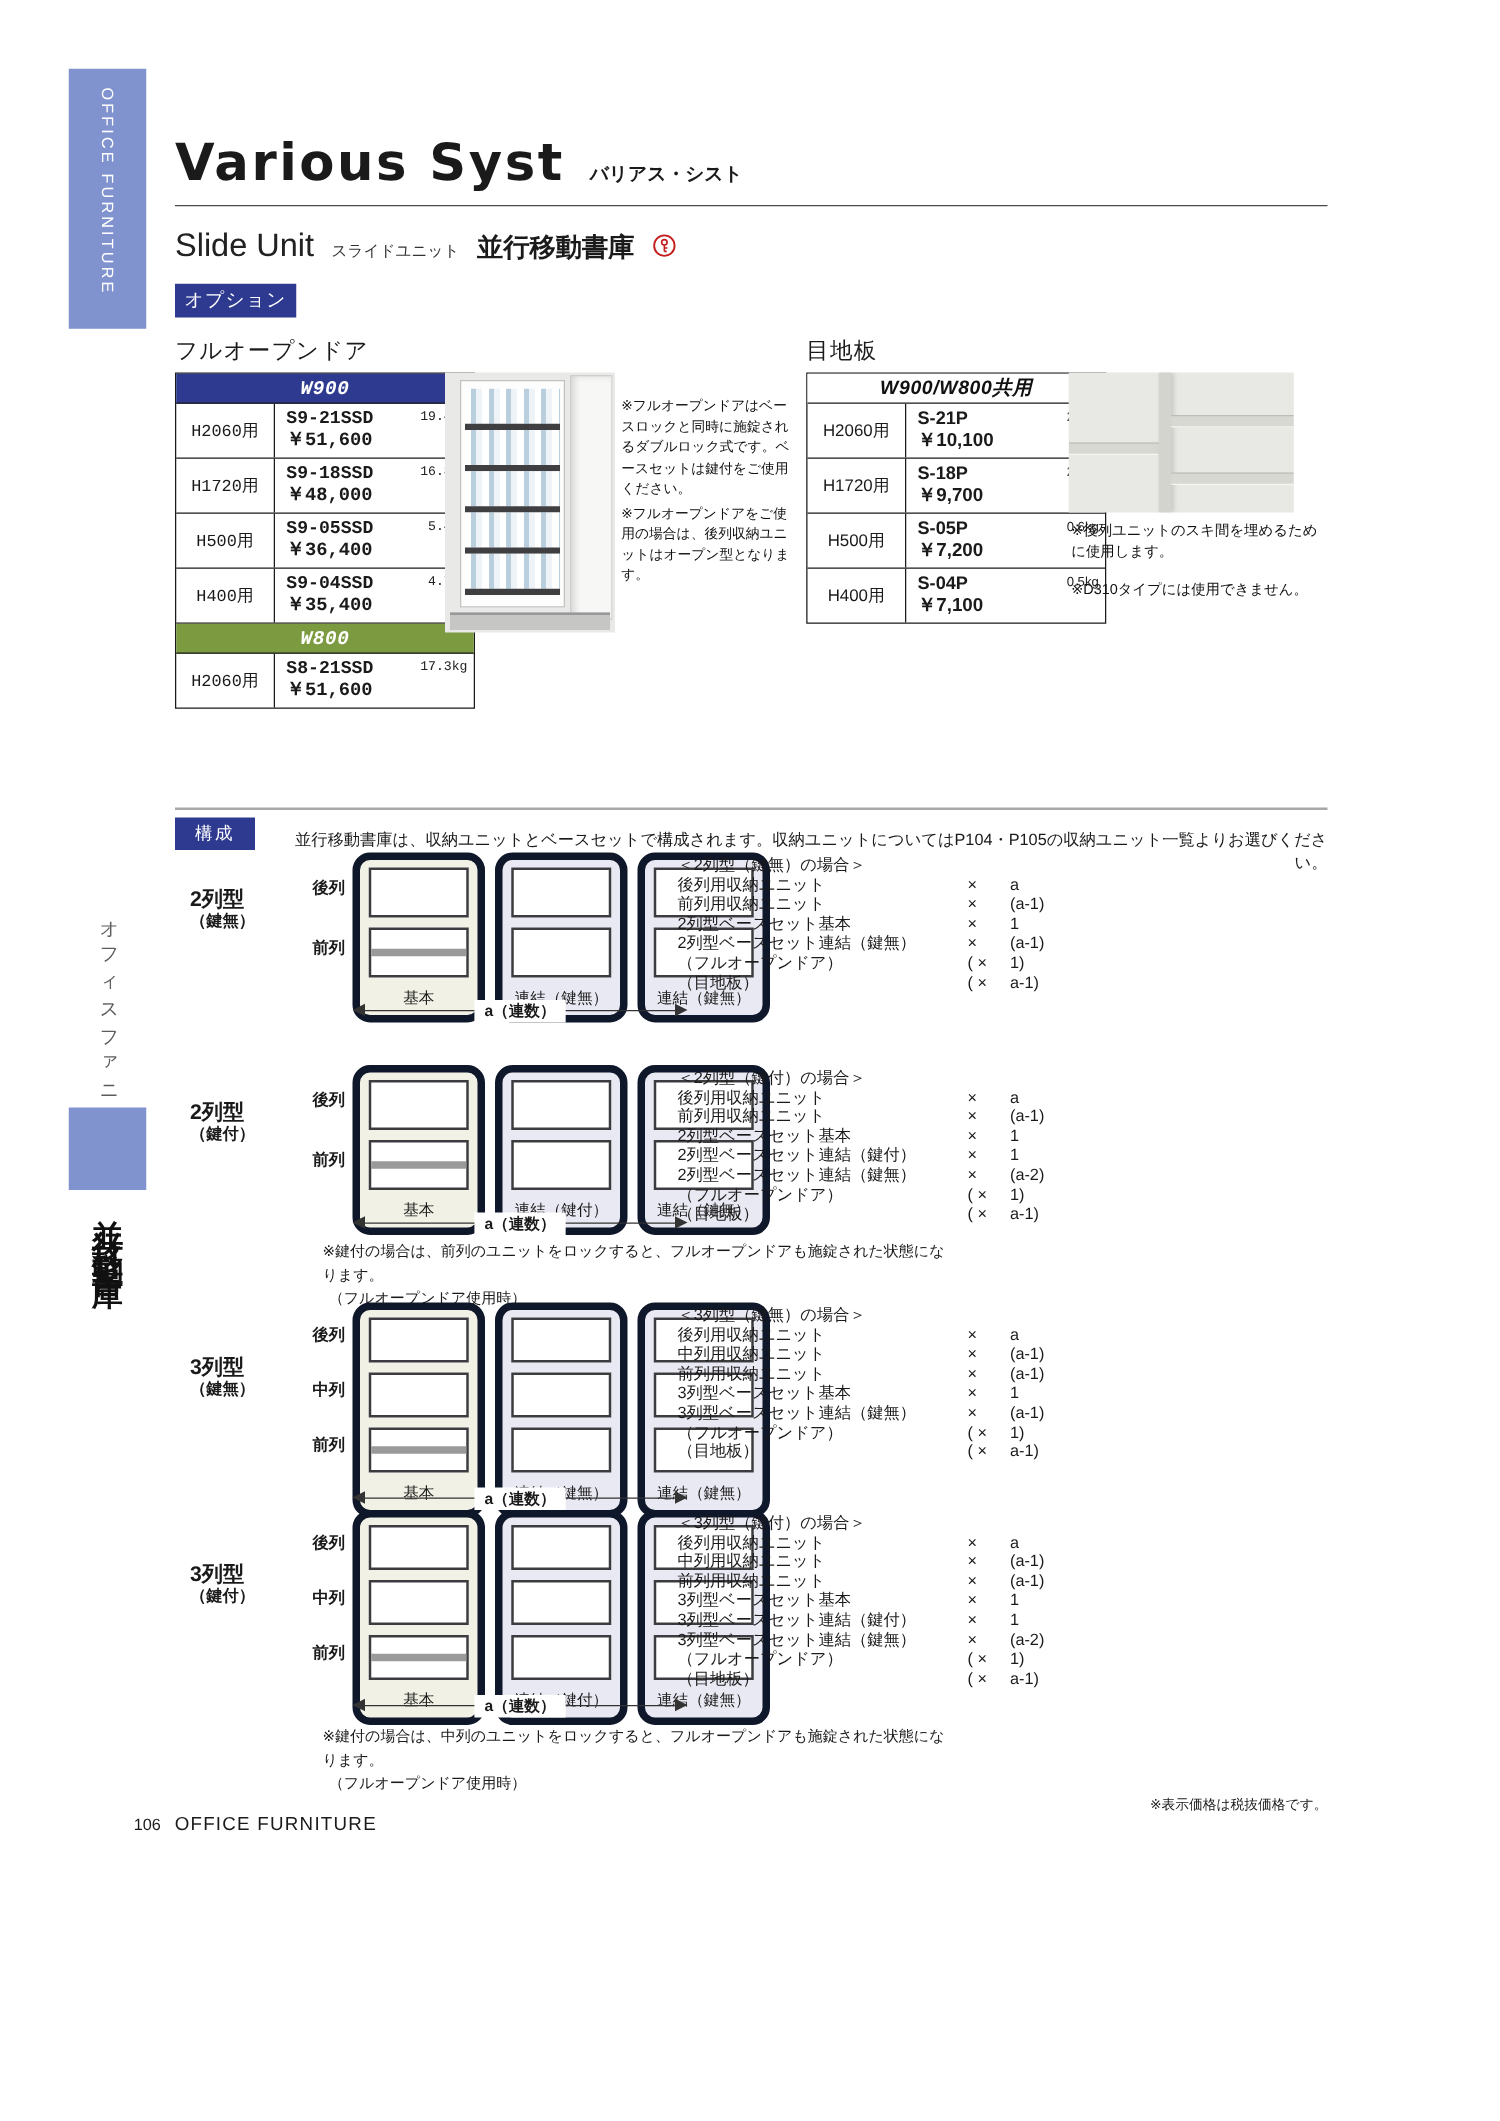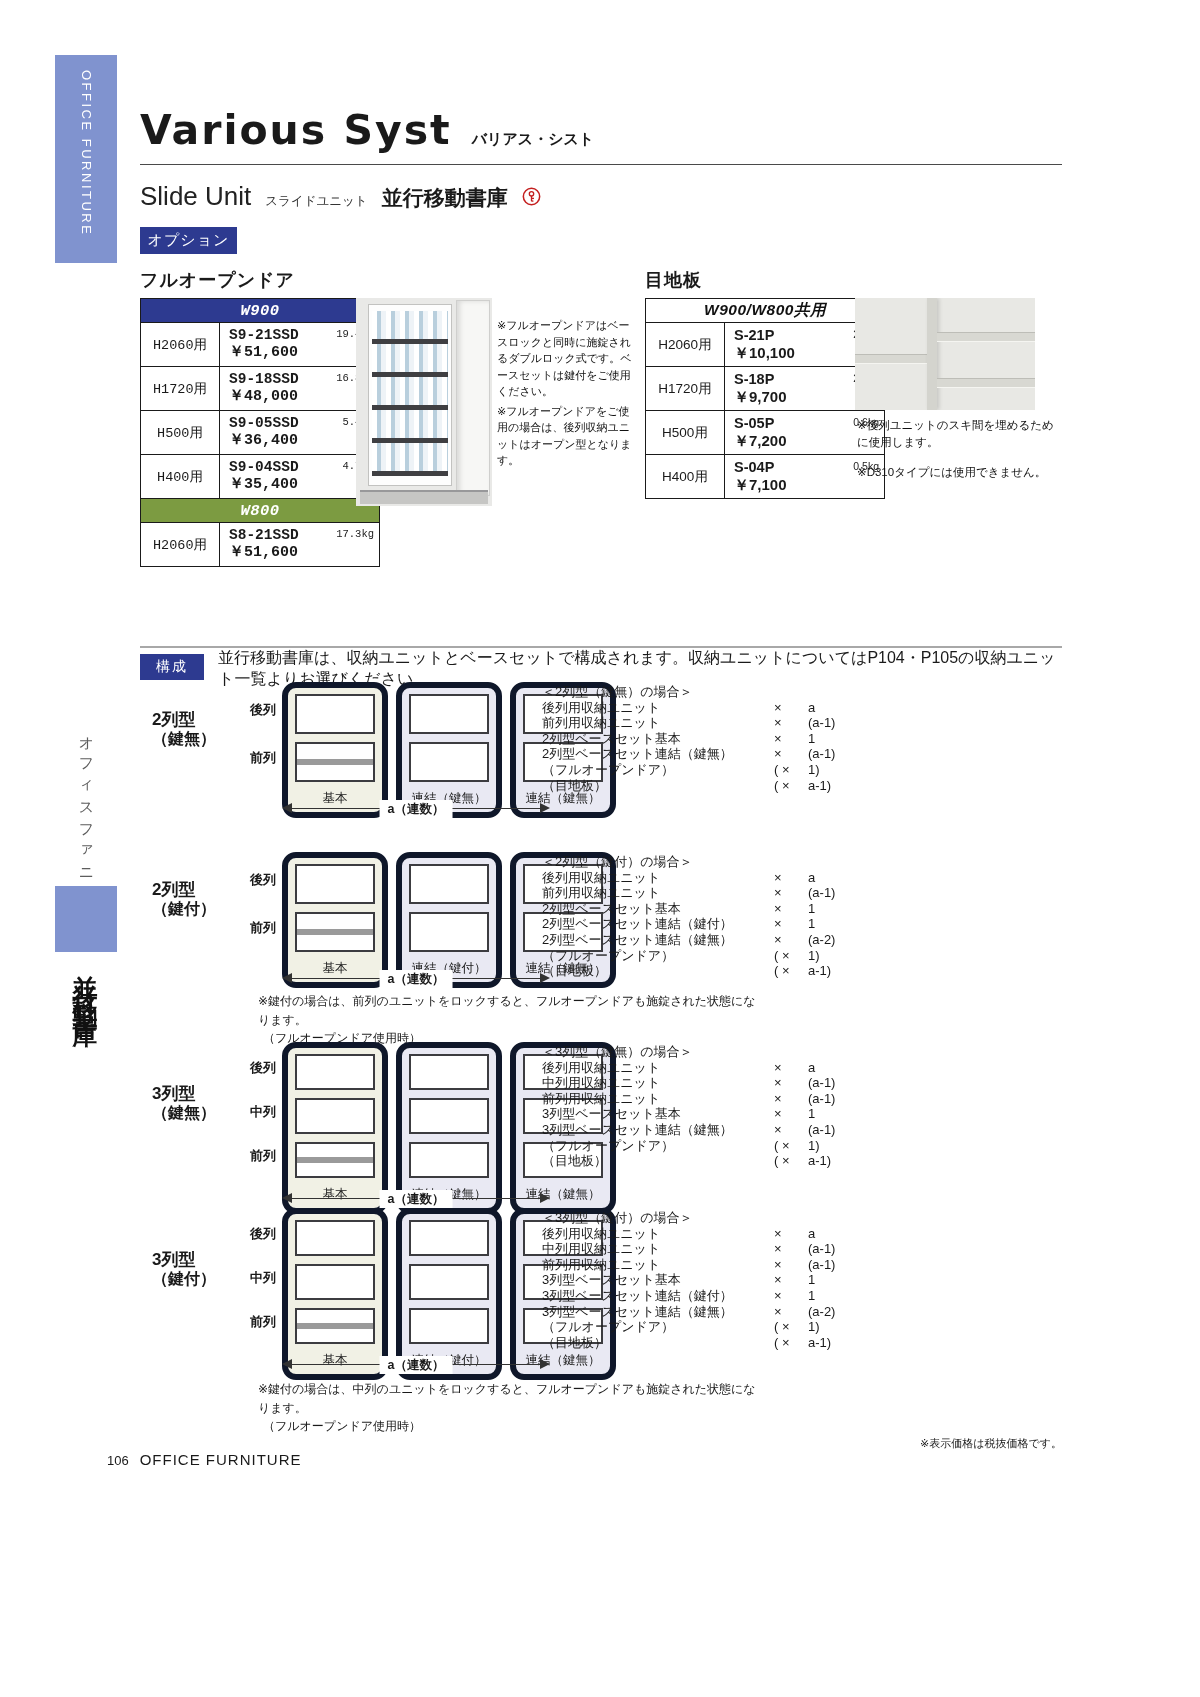--- a/index.html
+++ b/index.html
@@ -29,21 +29,21 @@
   #title-rule{left:140px;top:164px;width:922px;border-top:1px solid #4a4a4a;height:0;}
   #product-row{left:140px;top:181px;display:flex;align-items:baseline;gap:14px;}
   #product-en{font-size:26px;color:#222;}
   #product-kana{font-size:12.5px;color:#333;}
   #product-jp{font-size:21px;font-weight:bold;}
   #lock-icon{width:19px;height:19px;align-self:center;}
   #option-badge{left:140px;top:227px;width:97px;height:27px;background:var(--accent);color:#fff;
                 font-size:15px;display:flex;align-items:center;justify-content:center;letter-spacing:1px;}
 
   
-  .sec-heading{font-size:18px;font-weight:bold;letter-spacing:1px;}
+  .sec-heading{font-size:18px;font-weight:normal;letter-spacing:1px;}
   #fod-heading{left:140px;top:268px;}
   #mj-heading{left:645px;top:268px;}
   .ptable{position:absolute;top:298px;width:238px;border:1px solid #1a1a1a;background:#fff;}
   #fod-table{left:140px;font-family:Liberation Mono, monospace;}
   #mj-table{left:645px;}
   .ghead{height:23px;display:flex;align-items:center;justify-content:center;color:#fff;font-weight:bold;
          font-size:15.5px;border-bottom:1px solid #1a1a1a;font-style:italic;letter-spacing:.5px;}
   .prow{display:flex;border-bottom:1px solid #1a1a1a;height:43px;}
   .ptable > :last-child{border-bottom:none;}
   .hcell{width:78px;border-right:1px solid #1a1a1a;display:flex;align-items:center;justify-content:center;font-size:13.5px;}
@@ -67,28 +67,28 @@
   .notes{font-size:11px;line-height:1.5;color:#111;}
   #fod-notes{left:497px;top:317px;width:140px;}
   #fod-notes .noteline{margin-bottom:3px;}
   #mj-notes{left:857px;top:417px;width:205px;font-size:11.5px;}
   #mj-notes .noteline{margin-bottom:12px;}
 
   
   #comp-head{left:140px;top:631px;width:922px;border-top:2px solid #a8a8a8;height:36px;margin-top:15px;}
   #comp-badge{position:absolute;left:0;top:6px;width:64px;height:26px;background:var(--accent);color:#fff;
               font-size:14px;display:flex;align-items:center;justify-content:center;letter-spacing:2px;}
-  #comp-desc{position:absolute;left:78px;top:0;font-size:16px;}
+  #comp-desc{position:absolute;left:78px;top:15px;font-size:13px;text-align:right;}
 
   .block{position:absolute;left:140px;width:922px;}
   .rows2{height:175px;}
   .rows3{height:210px;}
   .b0{top:682px;} .b1{top:852px;} .b2{top:1042px;} .b3{top:1208px;}
   .type-label{position:absolute;left:12px;font-size:17px;font-weight:bold;line-height:1.15;}
-  .type-label .sub{font-size:16px;}
+  .type-label .sub{font-size:13px;}
   .rows2 .type-label{top:28px;} .rows3 .type-label{top:42px;}
   .rowcol{position:absolute;left:82px;top:8px;width:54px;text-align:right;}
   .rlabel{font-weight:bold;font-size:13px;margin-bottom:8px;}
   .rows2 .rlabel{height:40px;line-height:40px;}
   .rows3 .rlabel{height:36px;line-height:36px;}
   .diagram{position:absolute;left:142px;top:0;display:flex;gap:8px;}
   .dbox{width:80px;border:6px solid #0f172a;border-radius:14px;padding:6px 7px 2px;}
   .dbox.basic{background:#f1f1e5;}
   .dbox.link{background:#e9e9f3;}
   .rect{border:2px solid #3c3c40;background:#fff;margin-bottom:8px;position:relative;}

